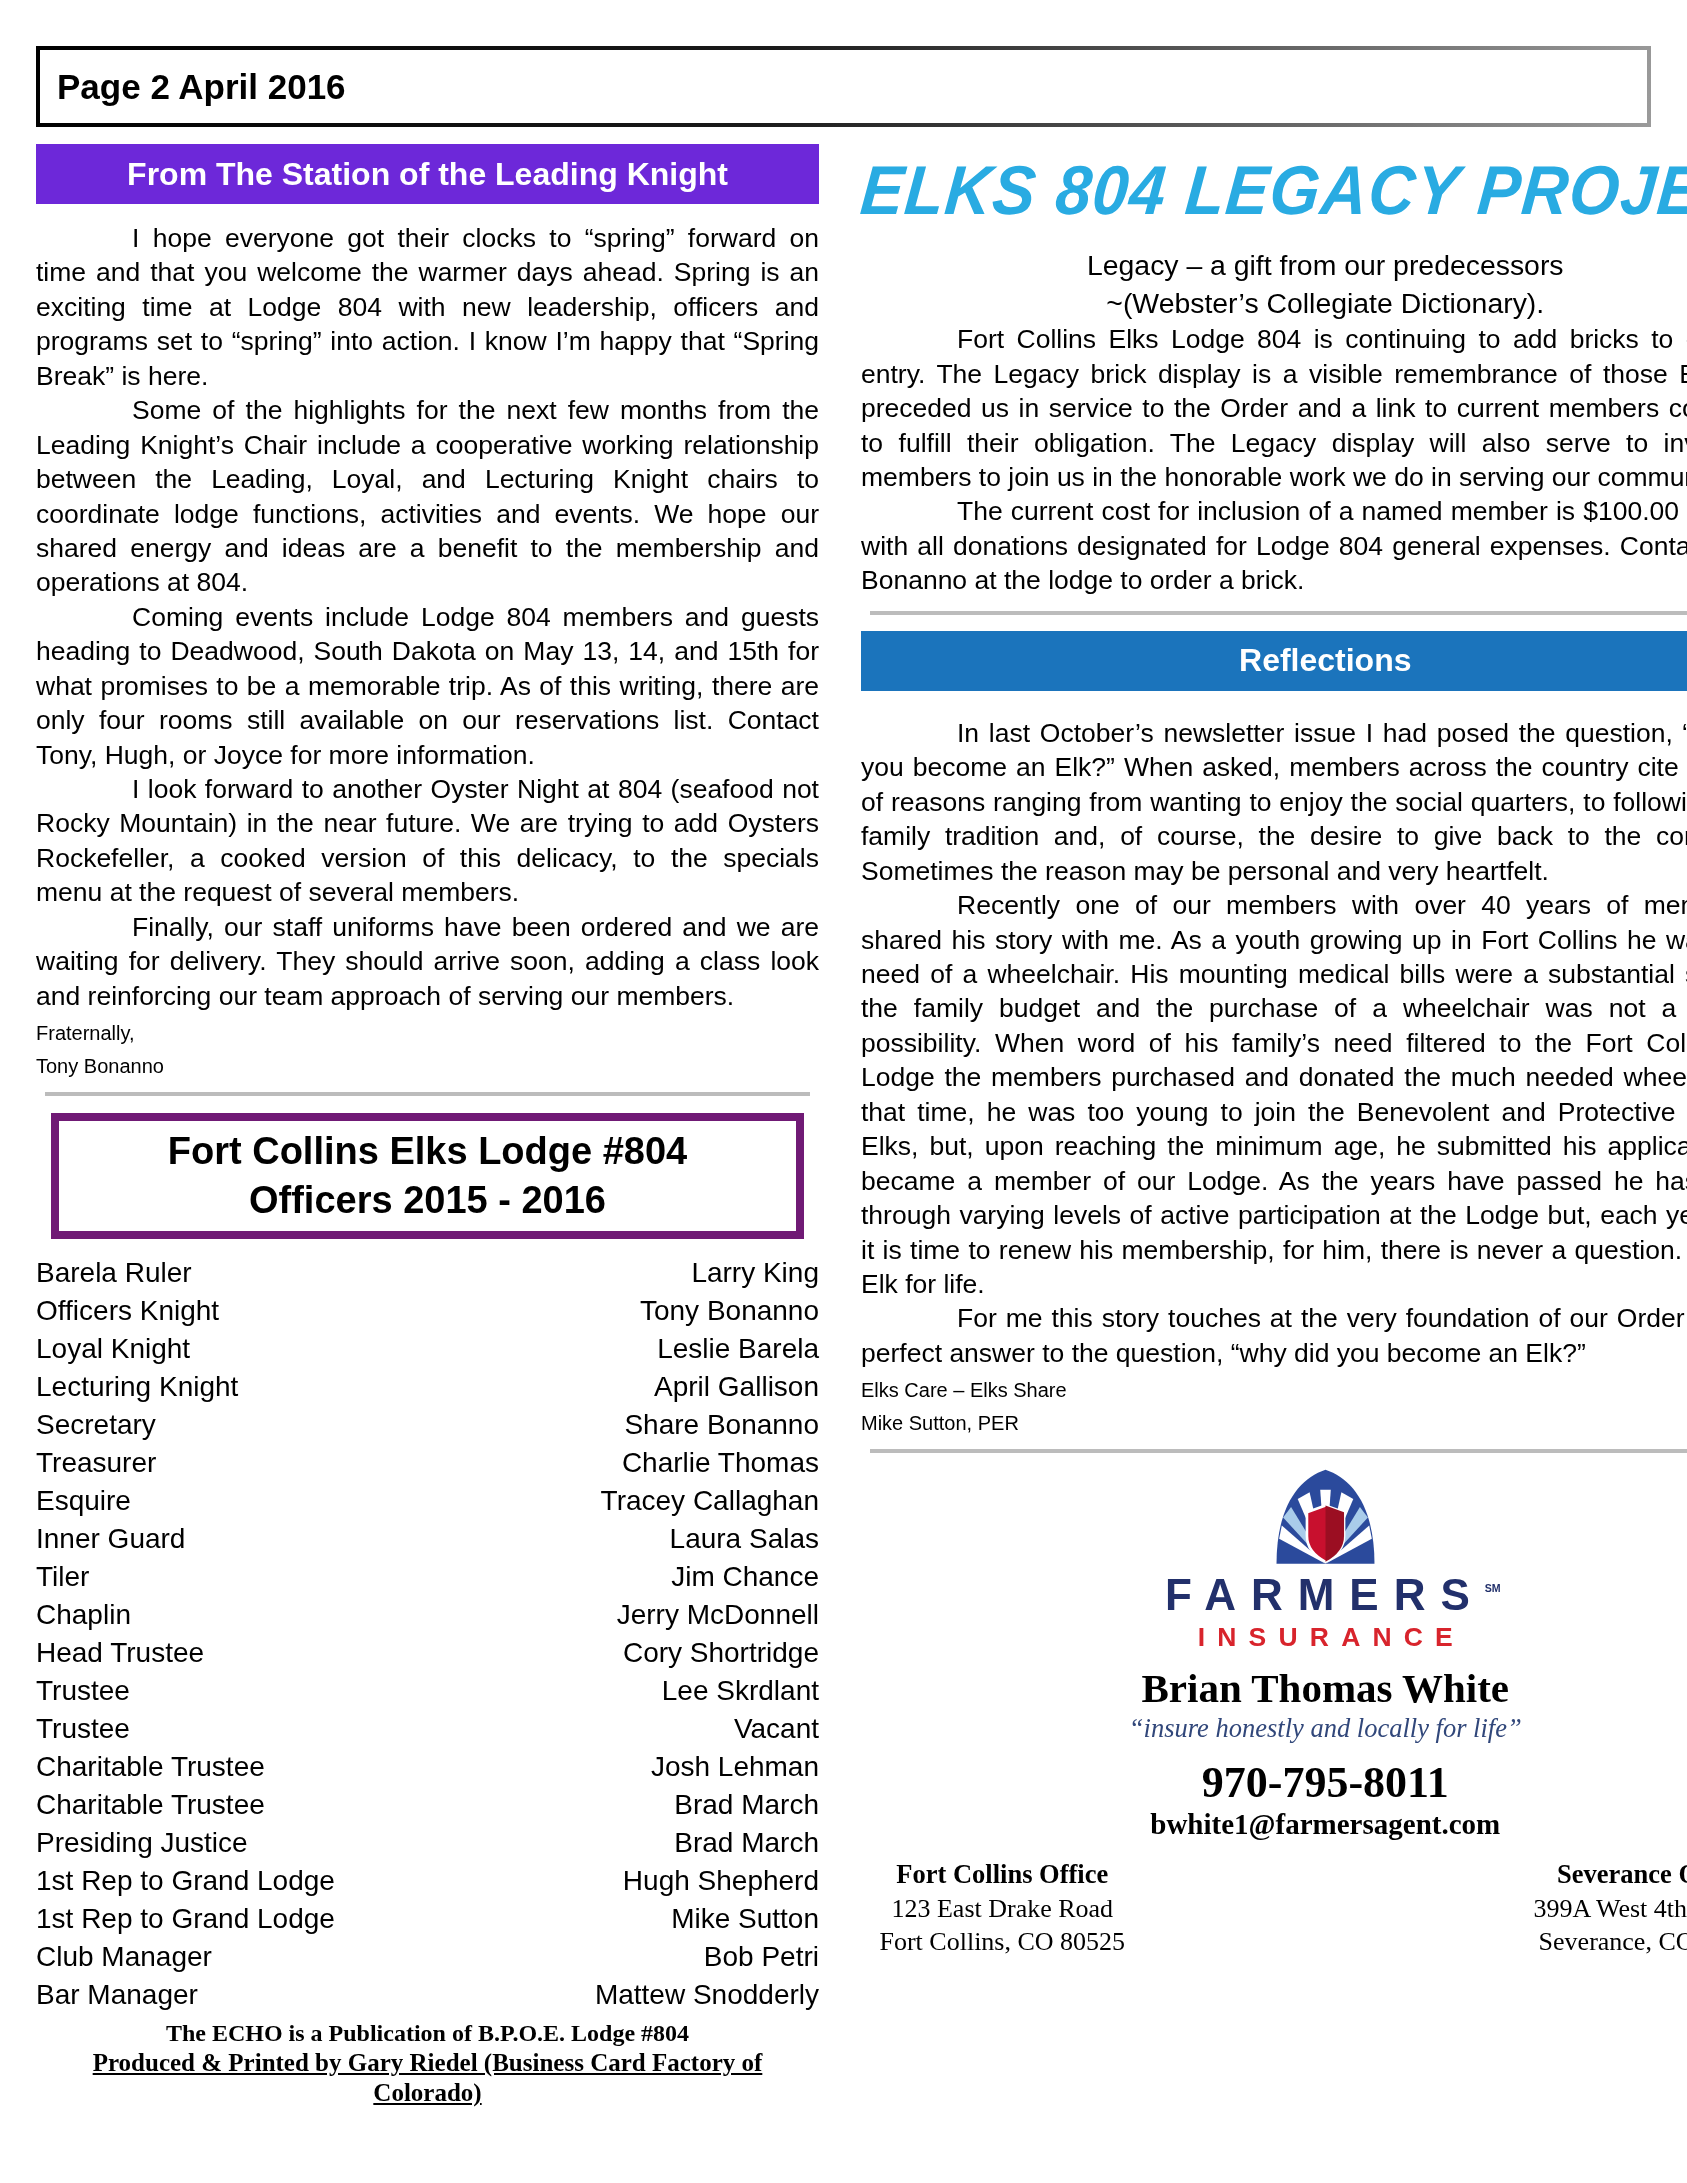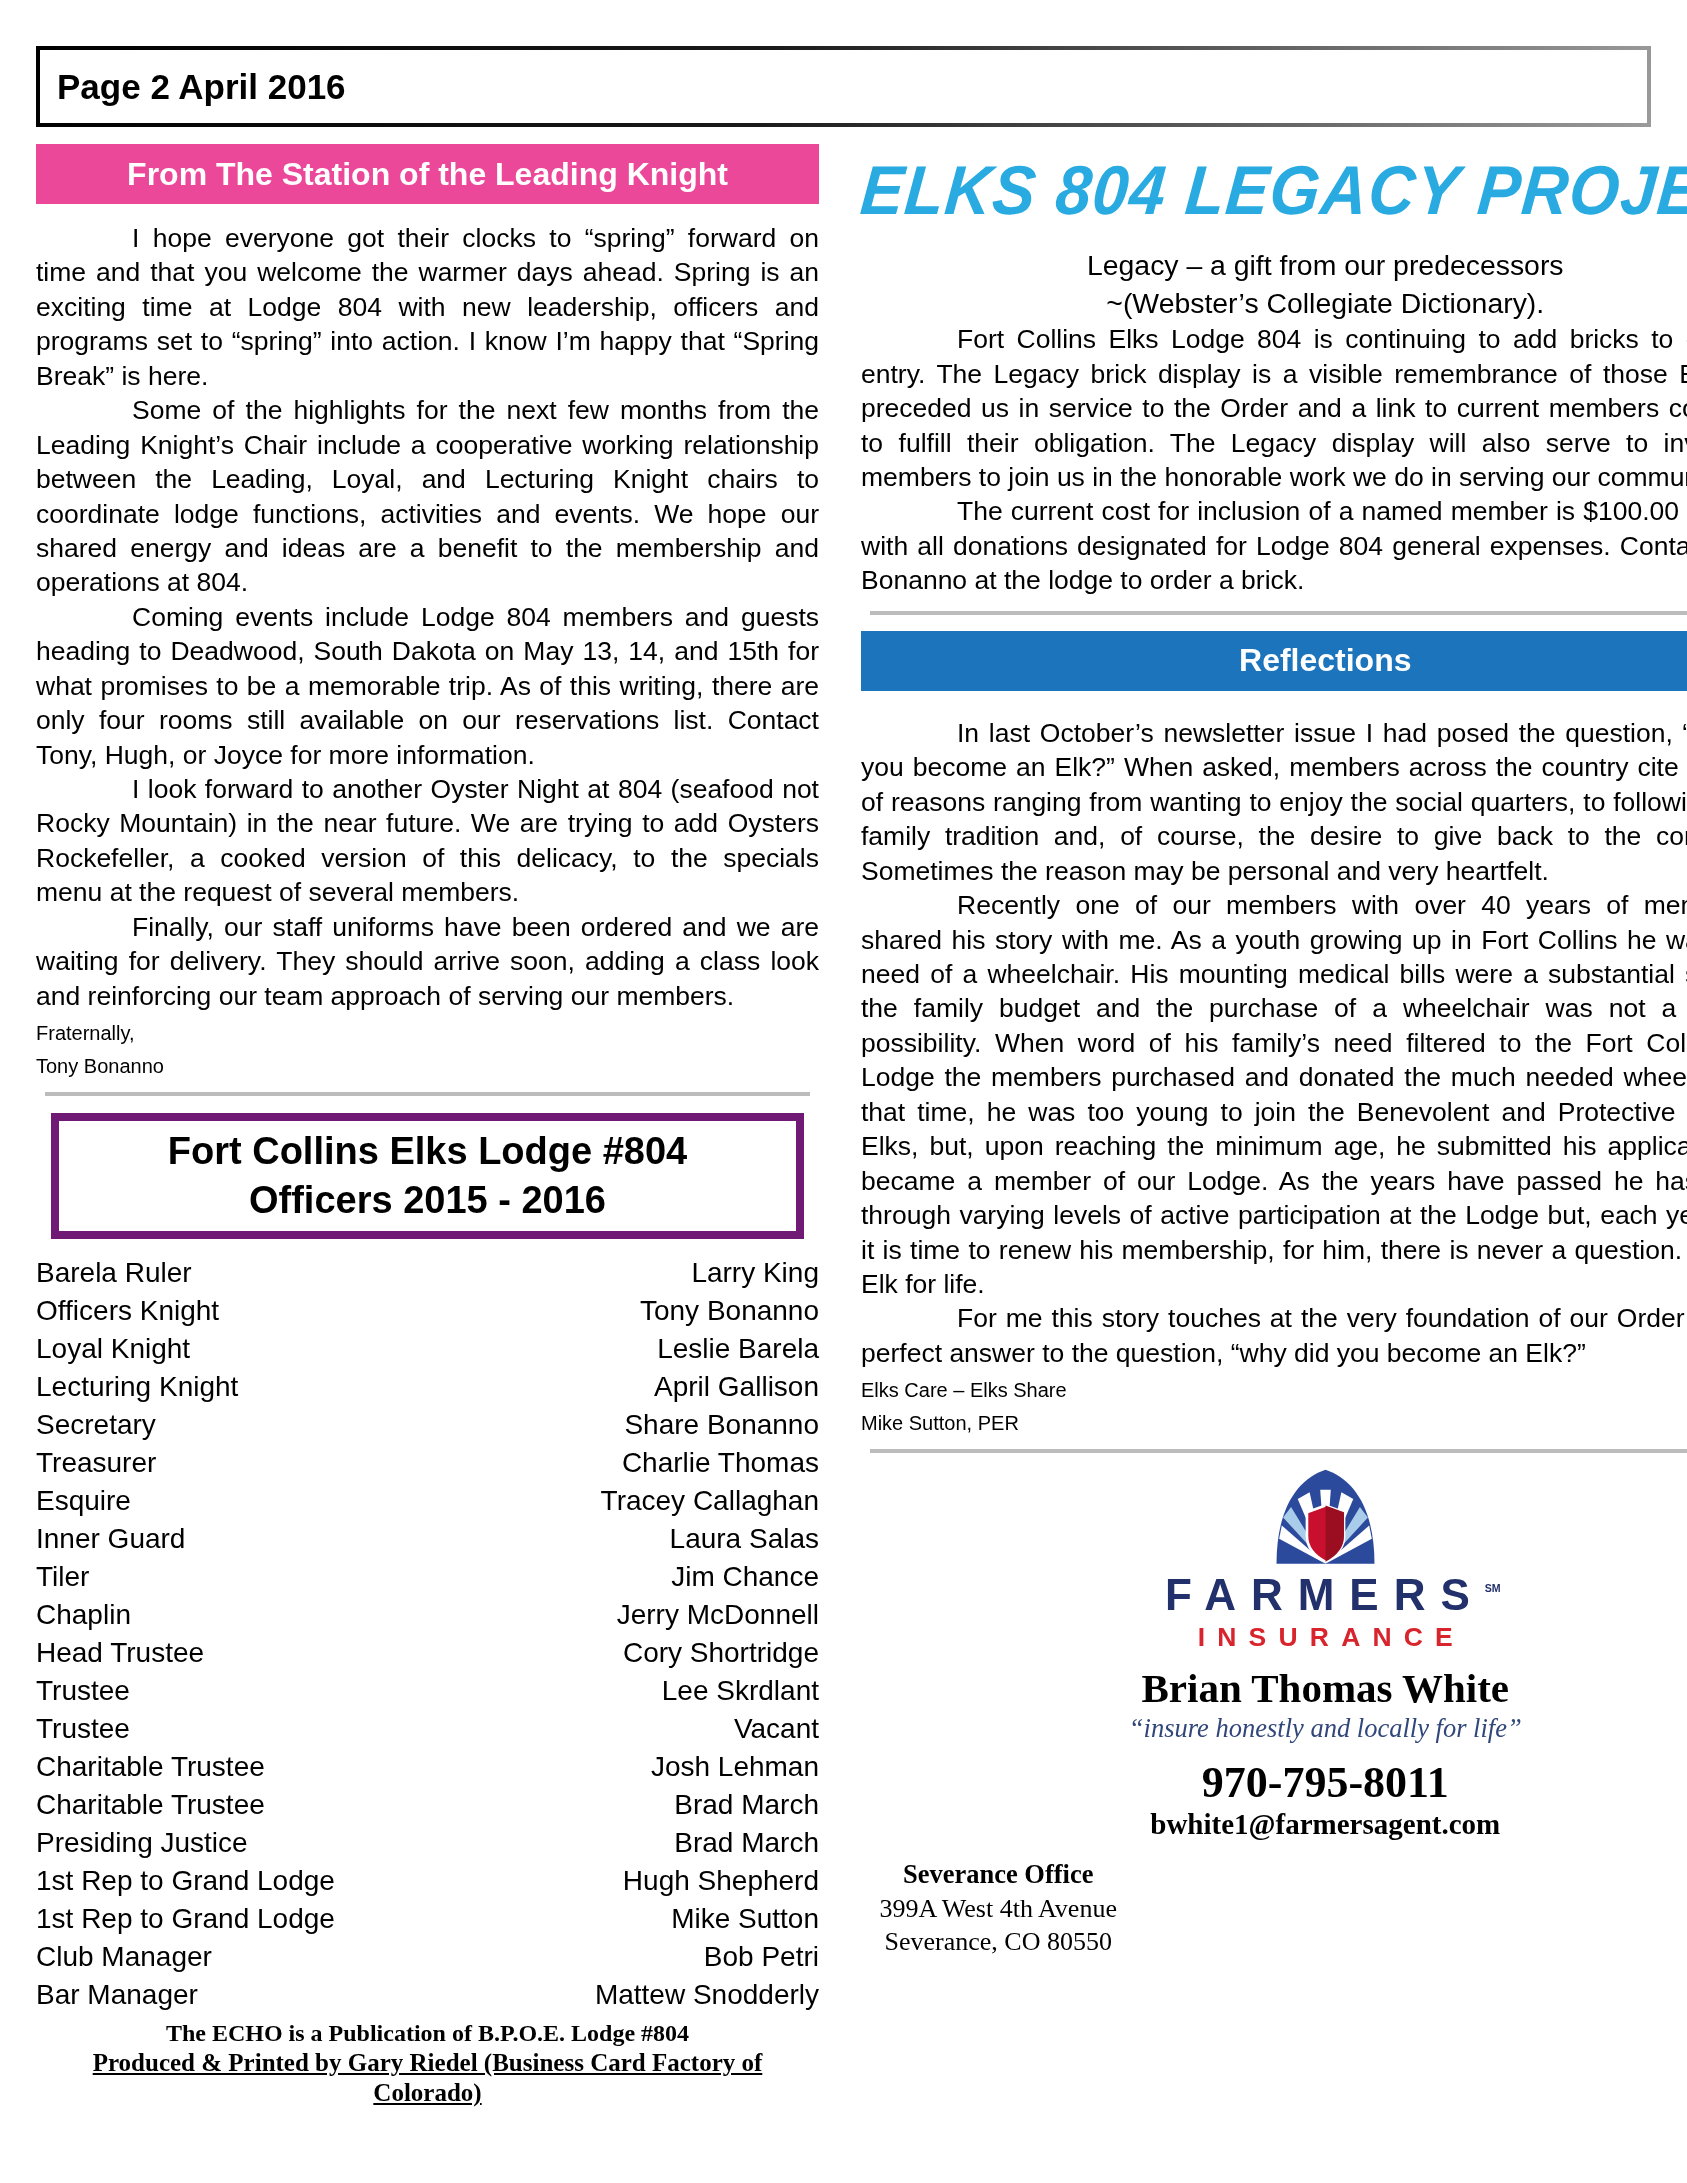--- a/index.html
+++ b/index.html
@@ -27,21 +27,21 @@
   
   .columns { display:flex; padding:0 36px; gap:42px; }
   .col-left  { width:783px; flex:none; }
   .col-right { flex:1; }
 
   
   .banner {
     height:60px; display:flex; align-items:center; justify-content:center;
     color:#fff; font-size:32px; font-weight:bold;
   }
-  .banner.purple { background:#ec4899; margin-bottom:17px; }
+  .banner.purple { background:#6d28d9; margin-bottom:17px; }
   .banner.blue   { background:#1B74BC; margin:16px 0 25px 0; }
 
   
   .para {
     font-size:26.5px; line-height:1.3;
     text-align:justify; text-indent:96px;
   }
   .plain { font-size:20px; line-height:1.3;margin-top:7px; }
   .centerline { font-size:28.4px; line-height:1.32; text-align:center; }
 
@@ -280,20 +280,25 @@
         <div class="insurance-word">INSURANCE</div>
 
         <div class="agent-name">Brian Thomas White</div>
         <div class="tagline">“insure honestly and locally for life”</div>
 
         <div class="phone">970-795-8011</div>
         <div class="email">bwhite1@farmersagent.com</div>
 
         <div class="offices">
           <div class="office">
+            <div class="oname">Fort Collins Office</div>
+            <div class="oline">123 East Drake Road</div>
+            <div class="oline">Fort Collins, CO  80525</div>
+          </div>
+          <div class="office">
             <div class="oname">Severance Office</div>
             <div class="oline">399A West 4th Avenue</div>
             <div class="oline">Severance, CO  80550</div>
           </div>
         </div>
 
       </div>
 
     </div>
   </div>

